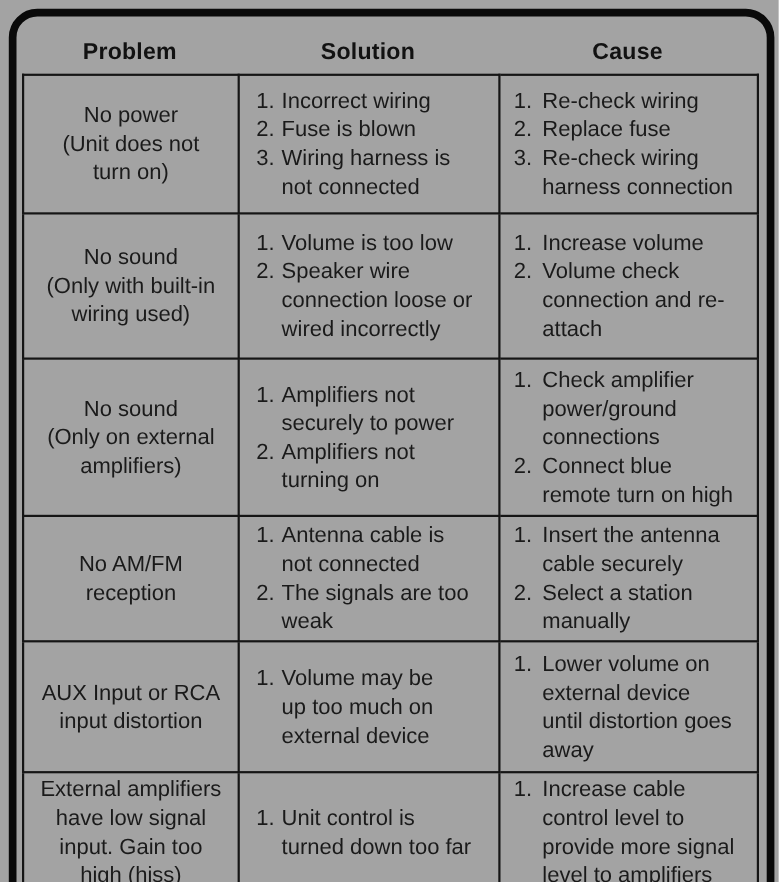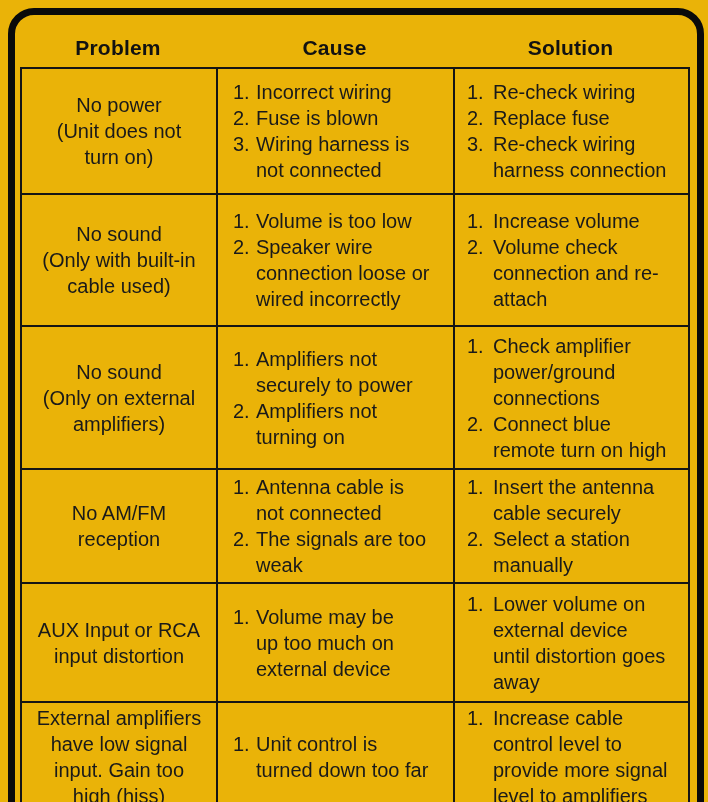--- a/index.html
+++ b/index.html
@@ -1,18 +1,18 @@
 <!DOCTYPE html>
 <html><head>
 <meta charset="utf-8">
 <style>
   html,body{margin:0;padding:0;background:#ffffff;}
   .page{
     position:relative;width:708px;height:802px;overflow:hidden;
-    background:#eab308;color:#1a1a1a;
+    background:#a3a3a3;color:#1a1a1a;
     font-family:"Liberation Sans",sans-serif;
   }
   .frame{
     position:absolute;left:8px;top:8px;width:682px;height:830px;
     border:7px solid #0a0a0a;border-radius:26px;
     background:transparent;
   }
   .headers{
     position:absolute;left:20px;top:34px;width:668px;
     display:grid;grid-template-columns:196px 237px 235px;
@@ -47,22 +47,22 @@
   tr.r6 td{height:104px;}
 </style>
 </head>
 <body>
 
 <div class="page">
   <div class="frame"></div>
 
   <div class="headers">
     <div class="h">Problem</div>
+    <div class="h">Solution</div>
     <div class="h">Cause</div>
-    <div class="h">Solution</div>
   </div>
 
   <table class="ttable">
     <colgroup>
         <col style="width:196px">
         <col style="width:237px">
         <col style="width:235px">
       </colgroup>
     <tbody>
 
@@ -113,21 +113,21 @@
               <div class="ln">harness connection</div>
             </div>
           </div>
         </td>
       </tr>
 
       <tr class="r2">
         <td class="p">
           <div class="pl">No sound</div>
           <div class="pl">(Only with built-in</div>
-          <div class="pl">cable used)</div>
+          <div class="pl">wiring used)</div>
         </td>
         <td class="c">
           <div class="item">
             <span class="n">1.</span>
             <div class="t">
                 <div class="ln">Volume is too low</div>
               </div>
           </div>
           <div class="item">
             <span class="n">2.</span>

